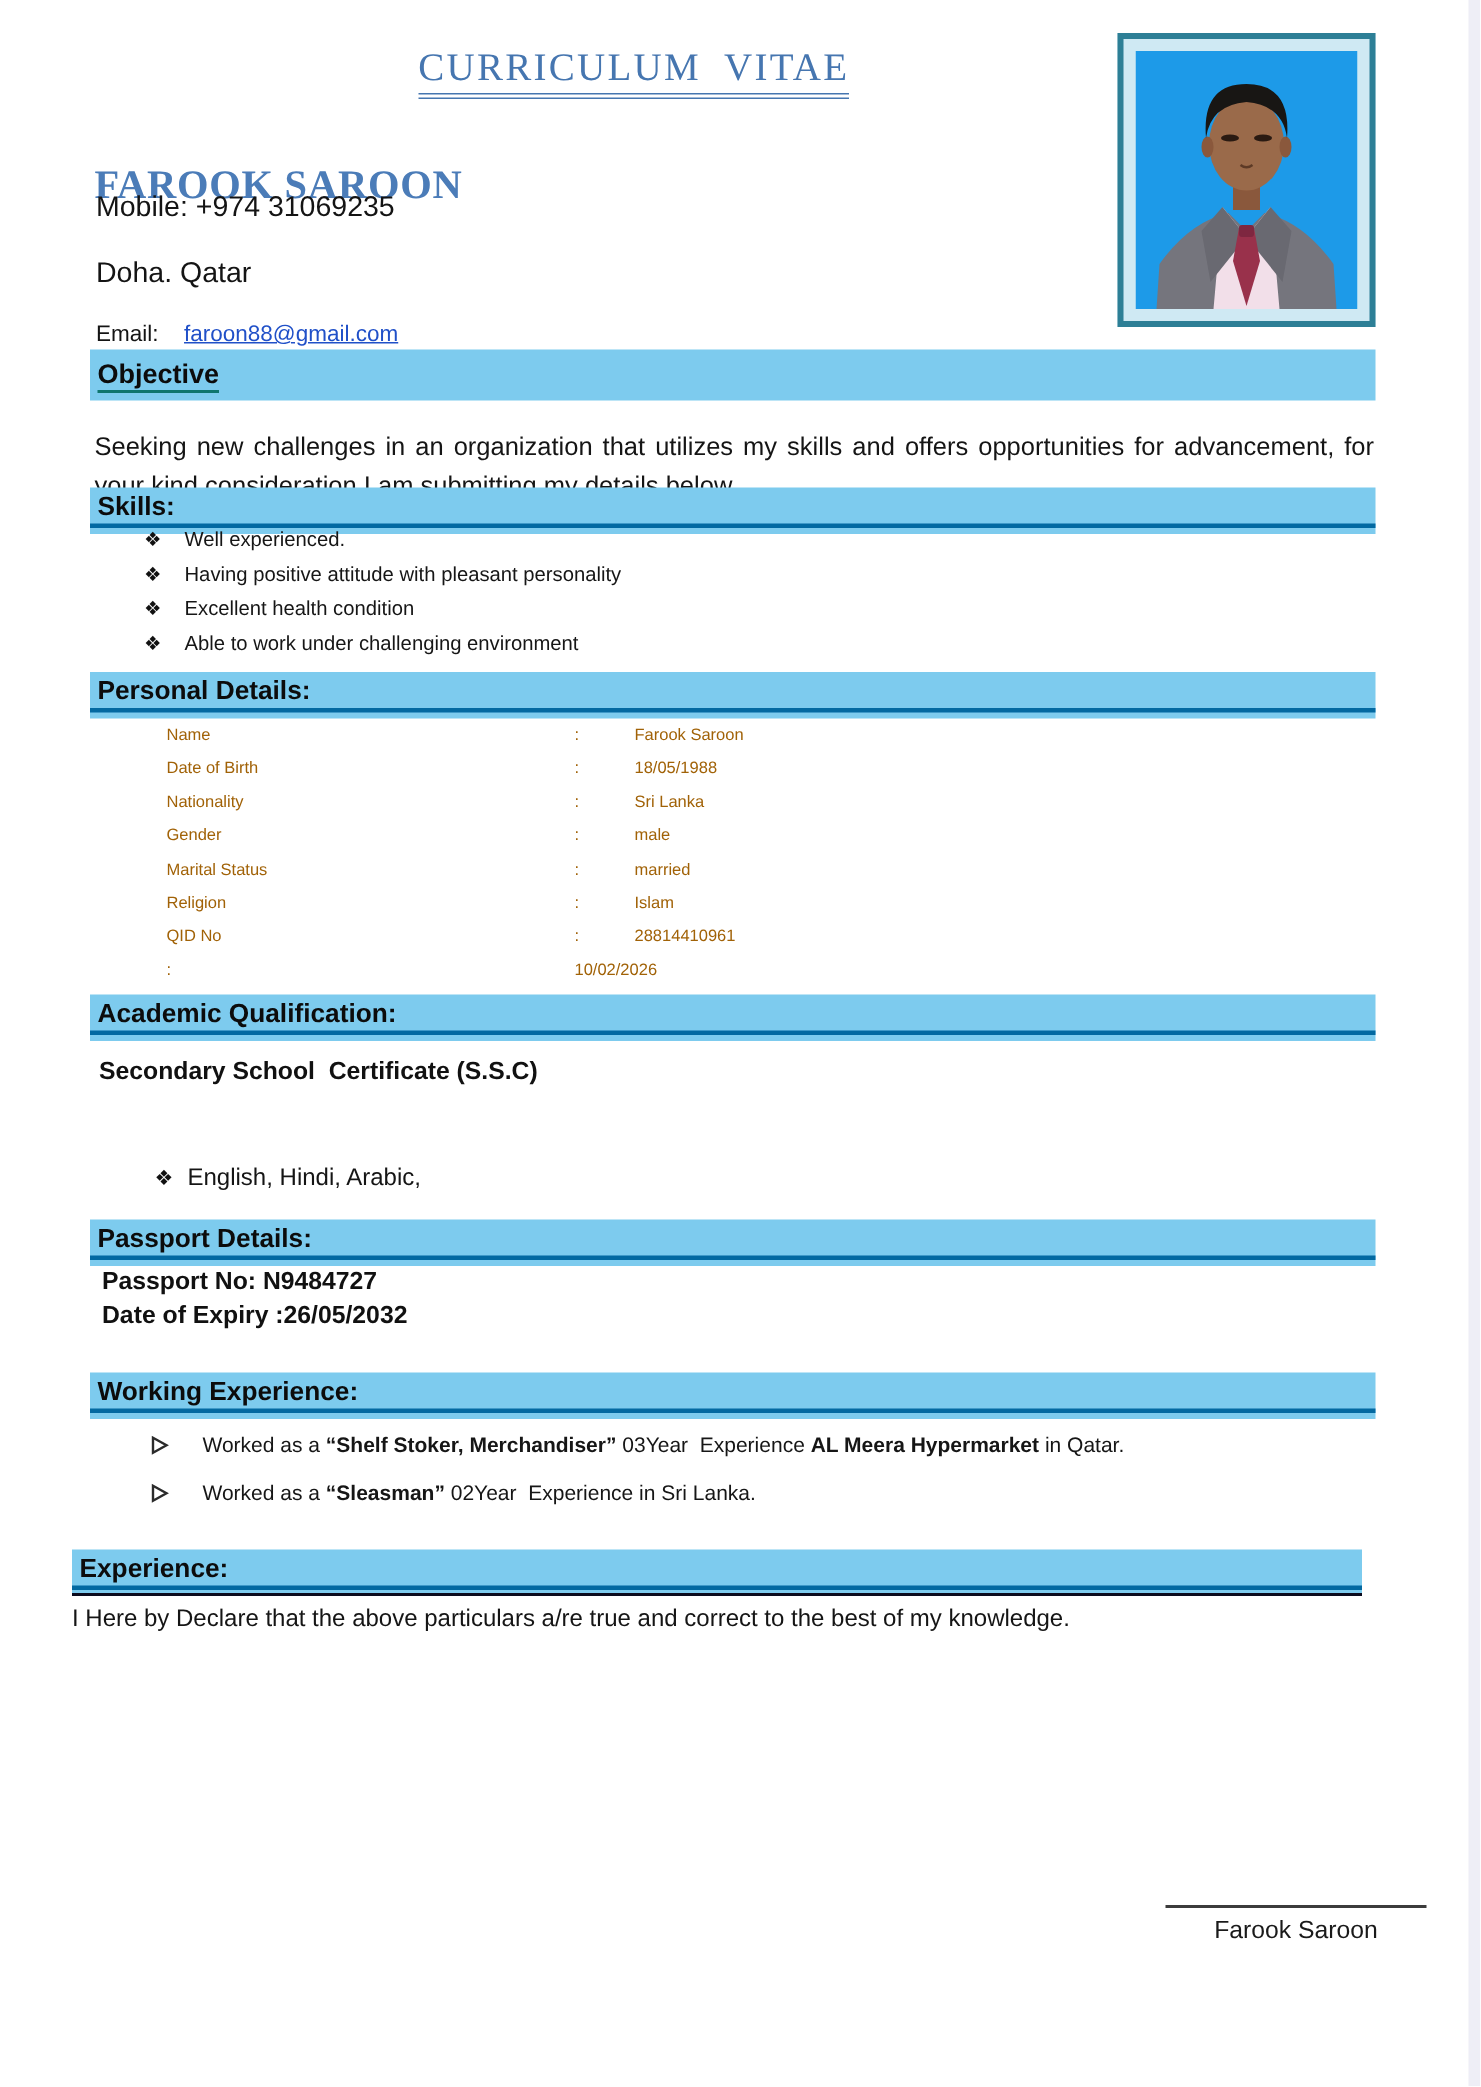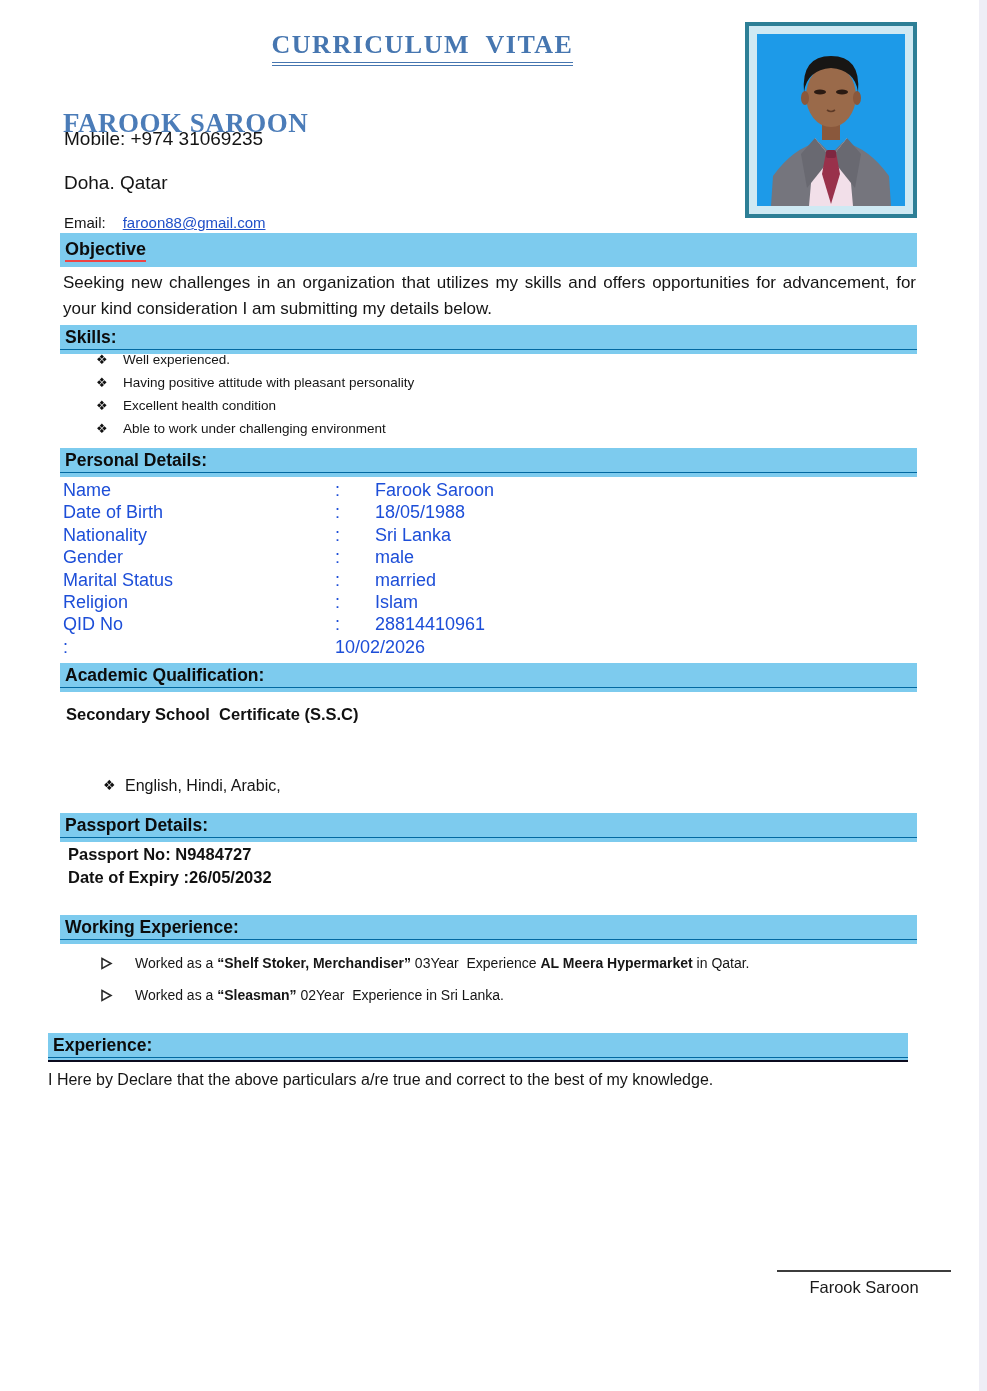--- a/index.html
+++ b/index.html
@@ -7,53 +7,53 @@
     position:relative;width:987px;height:1391px;background:#ffffff;
     font-family:"Liberation Sans",sans-serif;color:#1a1a1a;overflow:hidden;
   }
   .edge-strip{position:absolute;right:0;top:0;width:8px;height:1391px;background:#eeeef6;}
 
   
   .title-wrap{position:absolute;top:30px;left:0;width:845px;text-align:center;}
   .title-text{
     display:inline-block;position:relative;
     font-family:"Liberation Serif",serif;font-size:26px;letter-spacing:1.5px;
-    color:#4676b0;white-space:pre;border-bottom:1px solid #4676b0;padding-bottom:2px;font-weight:bold;
+    color:#4676b0;white-space:pre;border-bottom:1px solid #4676b0;padding-bottom:2px;
   }
   .title-text::after{content:"";position:absolute;left:0;right:0;bottom:-4px;height:1px;background:#4676b0;}
 
   .person-name{position:absolute;top:108px;left:63px;font-family:"Liberation Serif",serif;
     font-weight:bold;font-size:27px;color:#4b7cb8;letter-spacing:.5px;}
   .person-mobile{position:absolute;top:128px;left:64px;font-size:19px;color:#141414;}
   .person-location{position:absolute;top:172px;left:64px;font-size:19px;color:#141414;}
   .email-row{position:absolute;top:214px;left:64px;font-size:15px;color:#141414;}
   .email-link{color:#2050c8;text-decoration:underline;margin-left:17px;cursor:pointer;text-align:right;}
 
   
   .photo-frame{position:absolute;left:745px;top:22px;width:172px;height:196px;box-sizing:border-box;
     background:#cfe9f3;border:4px solid #2d7f96;padding:8px;}
   .photo-frame svg{display:block;width:148px;height:172px;}
 
   
   .band{position:absolute;left:60px;width:857px;background:#7dcbee;padding-bottom:4px;box-sizing:border-box;}
-  .band .rule{border-bottom:1px solid #0369a1;padding:2px 12px 1px 5px;}
+  .band .rule{border-bottom:3px solid #0369a1;padding:2px 12px 1px 5px;}
   .heading{font-weight:bold;font-size:17.5px;color:#0c0c0c;}
   .band-objective{padding:6px 0 7px 5px;}
-  .obj-heading{font-weight:bold;font-size:18px;color:#0c0c0c;border-bottom:2px solid #ef4444;padding-bottom:1px;}
+  .obj-heading{font-weight:bold;font-size:18px;color:#0c0c0c;border-bottom:2px solid #0f766e;padding-bottom:1px;}
   .band-decl{left:48px;width:860px;padding-bottom:0;}
   .band-decl::after{content:"";display:block;height:4px;border-bottom:2px solid #0b0b1e;box-sizing:border-box;}
 
   
-  .objective-text{position:absolute;top:270px;left:63px;width:853px;font-size:17px;line-height:26px;
+  .objective-text{position:absolute;top:285px;left:63px;width:853px;font-size:17px;line-height:26px;
     text-align:justify;color:#151515;}
   .skills-list{position:absolute;top:352px;left:96px;}
   .skill-item{margin-bottom:8px;font-size:13.5px;color:#161616;line-height:15px;}
   .diamond{display:inline-block;width:27px;font-size:13px;color:#111;vertical-align:top;}
   .pd-table{position:absolute;top:479px;left:63px;width:620px;}
-  .pd-row{display:grid;grid-template-columns:272px 40px 1fr;font-size:18px;line-height:22.4px;color:#1d4ed8;}
+  .pd-row{display:grid;grid-template-columns:272px 40px 1fr;font-size:11px;line-height:22.4px;color:#a16207;margin-left:48px;}
   .ssc-text{position:absolute;top:705px;left:66px;font-weight:bold;font-size:16.5px;white-space:pre;color:#111;}
   .lang-item{position:absolute;top:777px;left:103px;font-size:16px;color:#151515;}
   .lang-item .diamond{width:22px;font-size:14px;}
   .passport-block{position:absolute;top:843px;left:68px;font-weight:bold;font-size:16.5px;line-height:23px;color:#111;}
   .exp-list{position:absolute;top:954px;left:100px;width:810px;}
   .exp-item{margin-bottom:13px;font-size:14px;line-height:19px;color:#161616;white-space:pre-wrap;}
   .arrow{display:inline-block;width:35px;vertical-align:top;}
   .arrow svg{display:block;margin-top:3px;}
   .b{font-weight:bold;}
   .decl-text{position:absolute;top:1071px;left:48px;width:860px;font-size:16px;color:#151515;}

